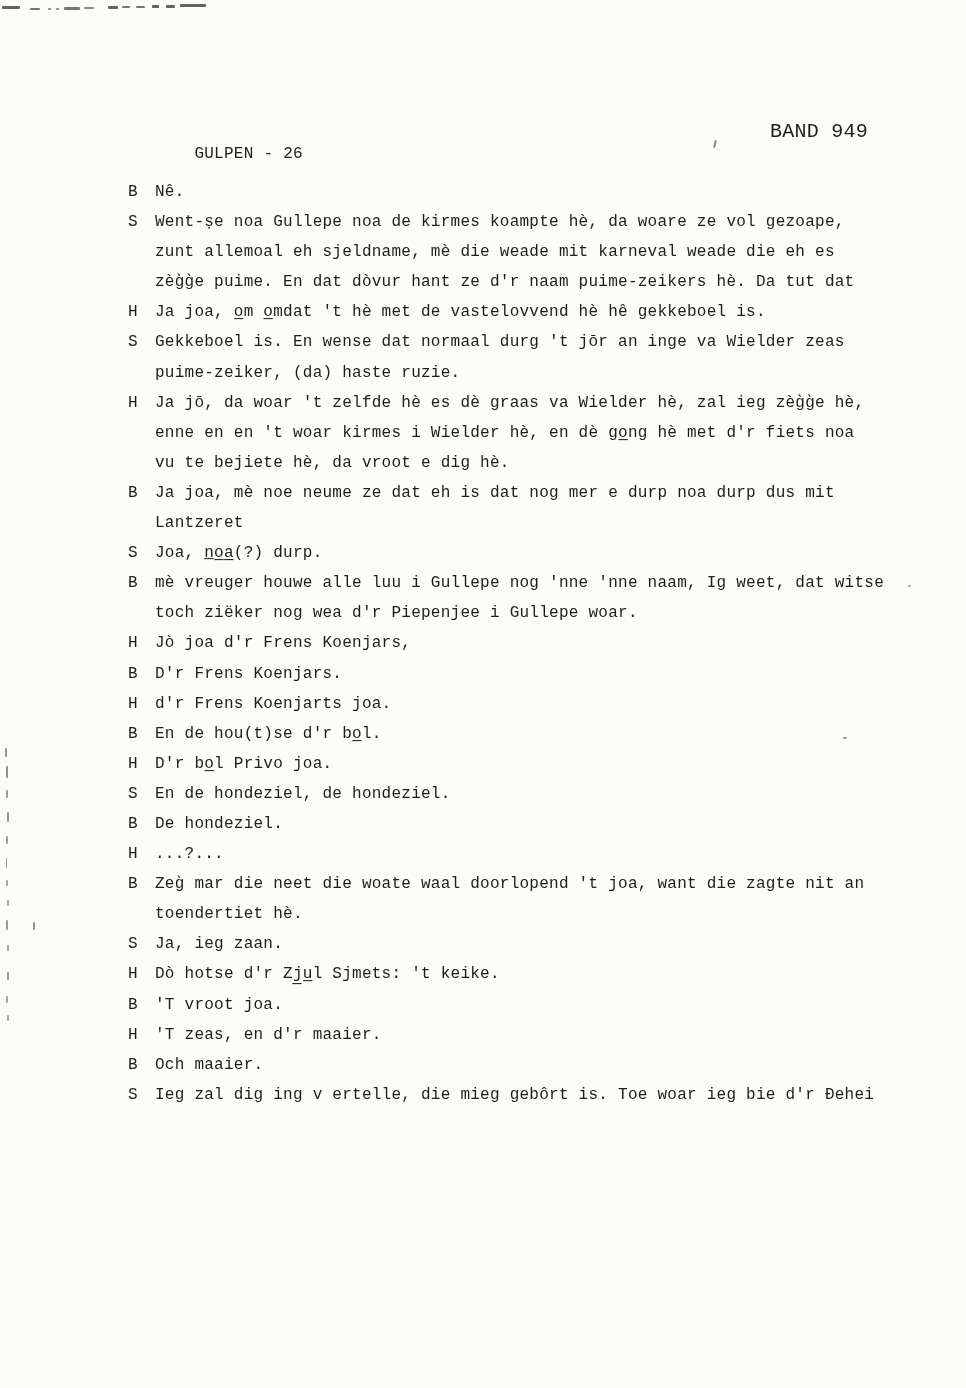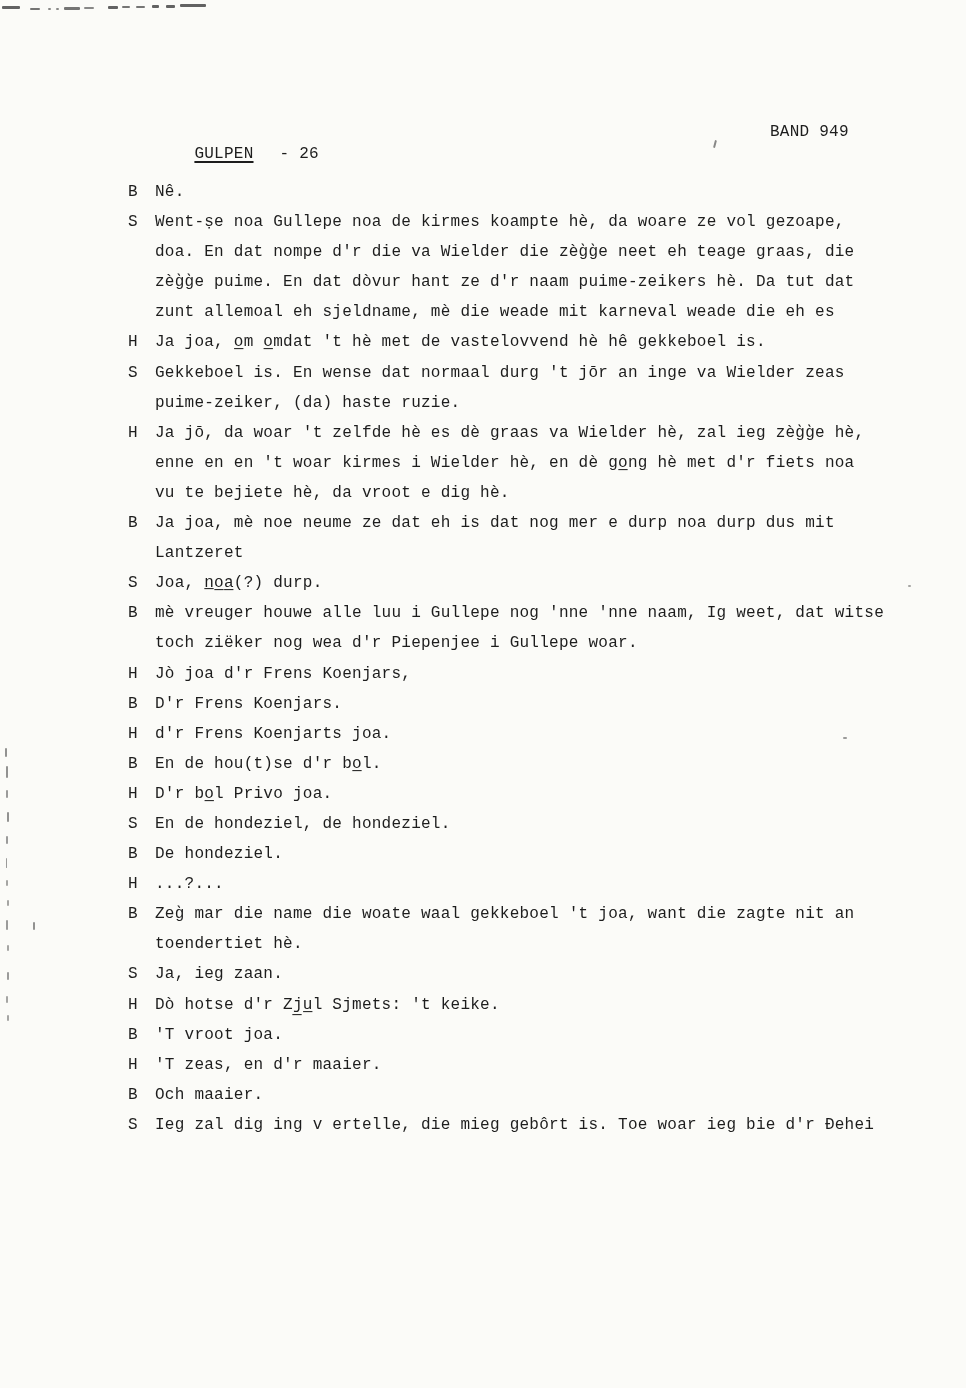--- a/index.html
+++ b/index.html
@@ -9,29 +9,28 @@
     background:var(--paper,#fbfbf8);
     overflow:hidden;
     font-family:"Liberation Mono","DejaVu Sans Mono",monospace;
     color:var(--ink,#1d1d1d);
   }
   .title{
     position:absolute;left:155px;top:121px;
     font-size:16px;letter-spacing:.25px;white-space:pre;line-height:22px;
   }
   .title .loc{
-    text-decoration:underline;
     text-underline-offset:3px;
     text-decoration-thickness:1.5px;
     margin-top:26px;
   }
-  .title .num{margin-left:26px;}
+  .title .num{margin-left:10px;}
   .band{
     position:absolute;left:770px;top:121px;
-    font-size:16px;letter-spacing:.25px;white-space:pre;line-height:22px;
+    font-size:20px;letter-spacing:.25px;white-space:pre;line-height:22px;
   }
   .transcript{position:absolute;left:128px;top:177px;width:810px;}
   .row{
     display:flex;
     height:30.1px;line-height:30.1px;
     font-size:16px;letter-spacing:.25px;white-space:pre;
   }
   .spk{flex:0 0 27px;width:27px;}
   .txt{flex:1 1 auto;}
   .mark{
@@ -47,43 +46,42 @@
 
   <div class="title">
     <span class="loc">GULPEN</span><span class="num">- 26</span>
   </div>
 
   <div class="band">BAND 949</div>
 
   <div class="transcript" id="transcript">
       <div class="row"><span class="spk">B</span><span class="txt">Nê.</span></div>
       <div class="row"><span class="spk">S</span><span class="txt">Went-ṣe noa Gullepe noa de kirmes koampte hè, da woare ze vol gezoape,</span></div>
-      <div class="row"><span class="spk"></span><span class="txt">doa. En dat nompe d'r die va Wielder die zèg̀g̀e neet eh teage graas, die</span></div>
+      <div class="row"><span class="spk"></span><span class="txt">zunt allemoal eh sjeldname, mè die weade mit karneval weade die eh es</span></div>
       <div class="row"><span class="spk"></span><span class="txt">zèg̀g̀e puime. En dat dòvur hant ze d'r naam puime-zeikers hè. Da tut dat</span></div>
-      <div class="row"><span class="spk"></span><span class="txt">zunt allemoal eh sjeldname, mè die weade mit karneval weade die eh es</span></div>
       <div class="row"><span class="spk">H</span><span class="txt">Ja joa, o̲m o̲mdat 't hè met de vastelovvend hè hê gekkeboel is.</span></div>
       <div class="row"><span class="spk">S</span><span class="txt">Gekkeboel is. En wense dat normaal durg 't jōr an inge va Wielder zeas</span></div>
       <div class="row"><span class="spk"></span><span class="txt">puime-zeiker, (da) haste ruzie.</span></div>
       <div class="row"><span class="spk">H</span><span class="txt">Ja jō, da woar 't zelfde hè es dè graas va Wielder hè, zal ieg zèg̀g̀e hè,</span></div>
       <div class="row"><span class="spk"></span><span class="txt">enne en en 't woar kirmes i Wielder hè, en dè go̲ng hè met d'r fiets noa</span></div>
       <div class="row"><span class="spk"></span><span class="txt">vu te bejiete hè, da vroot e dig hè.</span></div>
       <div class="row"><span class="spk">B</span><span class="txt">Ja joa, mè noe neume ze dat eh is dat nog mer e durp noa durp dus mit</span></div>
       <div class="row"><span class="spk"></span><span class="txt">Lantzeret</span></div>
       <div class="row"><span class="spk">S</span><span class="txt">Joa, n̲o̲a̲(?) durp.</span></div>
       <div class="row"><span class="spk">B</span><span class="txt">mè vreuger houwe alle luu i Gullepe nog 'nne 'nne naam, Ig weet, dat witse</span></div>
       <div class="row"><span class="spk"></span><span class="txt">toch ziëker nog wea d'r Piepenjee i Gullepe woar.</span></div>
       <div class="row"><span class="spk">H</span><span class="txt">Jò joa d'r Frens Koenjars,</span></div>
       <div class="row"><span class="spk">B</span><span class="txt">D'r Frens Koenjars.</span></div>
       <div class="row"><span class="spk">H</span><span class="txt">d'r Frens Koenjarts joa.</span></div>
       <div class="row"><span class="spk">B</span><span class="txt">En de hou(t)se d'r bo̲l.</span></div>
       <div class="row"><span class="spk">H</span><span class="txt">D'r bo̲l Privo joa.</span></div>
       <div class="row"><span class="spk">S</span><span class="txt">En de hondeziel, de hondeziel.</span></div>
       <div class="row"><span class="spk">B</span><span class="txt">De hondeziel.</span></div>
       <div class="row"><span class="spk">H</span><span class="txt">...?...</span></div>
-      <div class="row"><span class="spk">B</span><span class="txt">Zeg̀ mar die name die woate waal gekkeboel 't joa, want die zagte nit an</span></div>
+      <div class="row"><span class="spk">B</span><span class="txt">Zeg̀ mar die neet die woate waal doorlopend 't joa, want die zagte nit an</span></div>
       <div class="row"><span class="spk"></span><span class="txt">toendertiet hè.</span></div>
       <div class="row"><span class="spk">S</span><span class="txt">Ja, ieg zaan.</span></div>
       <div class="row"><span class="spk">H</span><span class="txt">Dò hotse d'r Zj̲u̲l Sjmets: 't keike.</span></div>
       <div class="row"><span class="spk">B</span><span class="txt">'T vroot joa.</span></div>
       <div class="row"><span class="spk">H</span><span class="txt">'T zeas, en d'r maaier.</span></div>
       <div class="row"><span class="spk">B</span><span class="txt">Och maaier.</span></div>
       <div class="row"><span class="spk">S</span><span class="txt">Ieg zal dig ing v ertelle, die mieg gebôrt is. Toe woar ieg bie d'r Đehei</span></div>
     </div>
 
 <span class="mark" style="left: 2px; top: 6px; width: 18px; height: 3px; opacity: 0.8;"></span>

